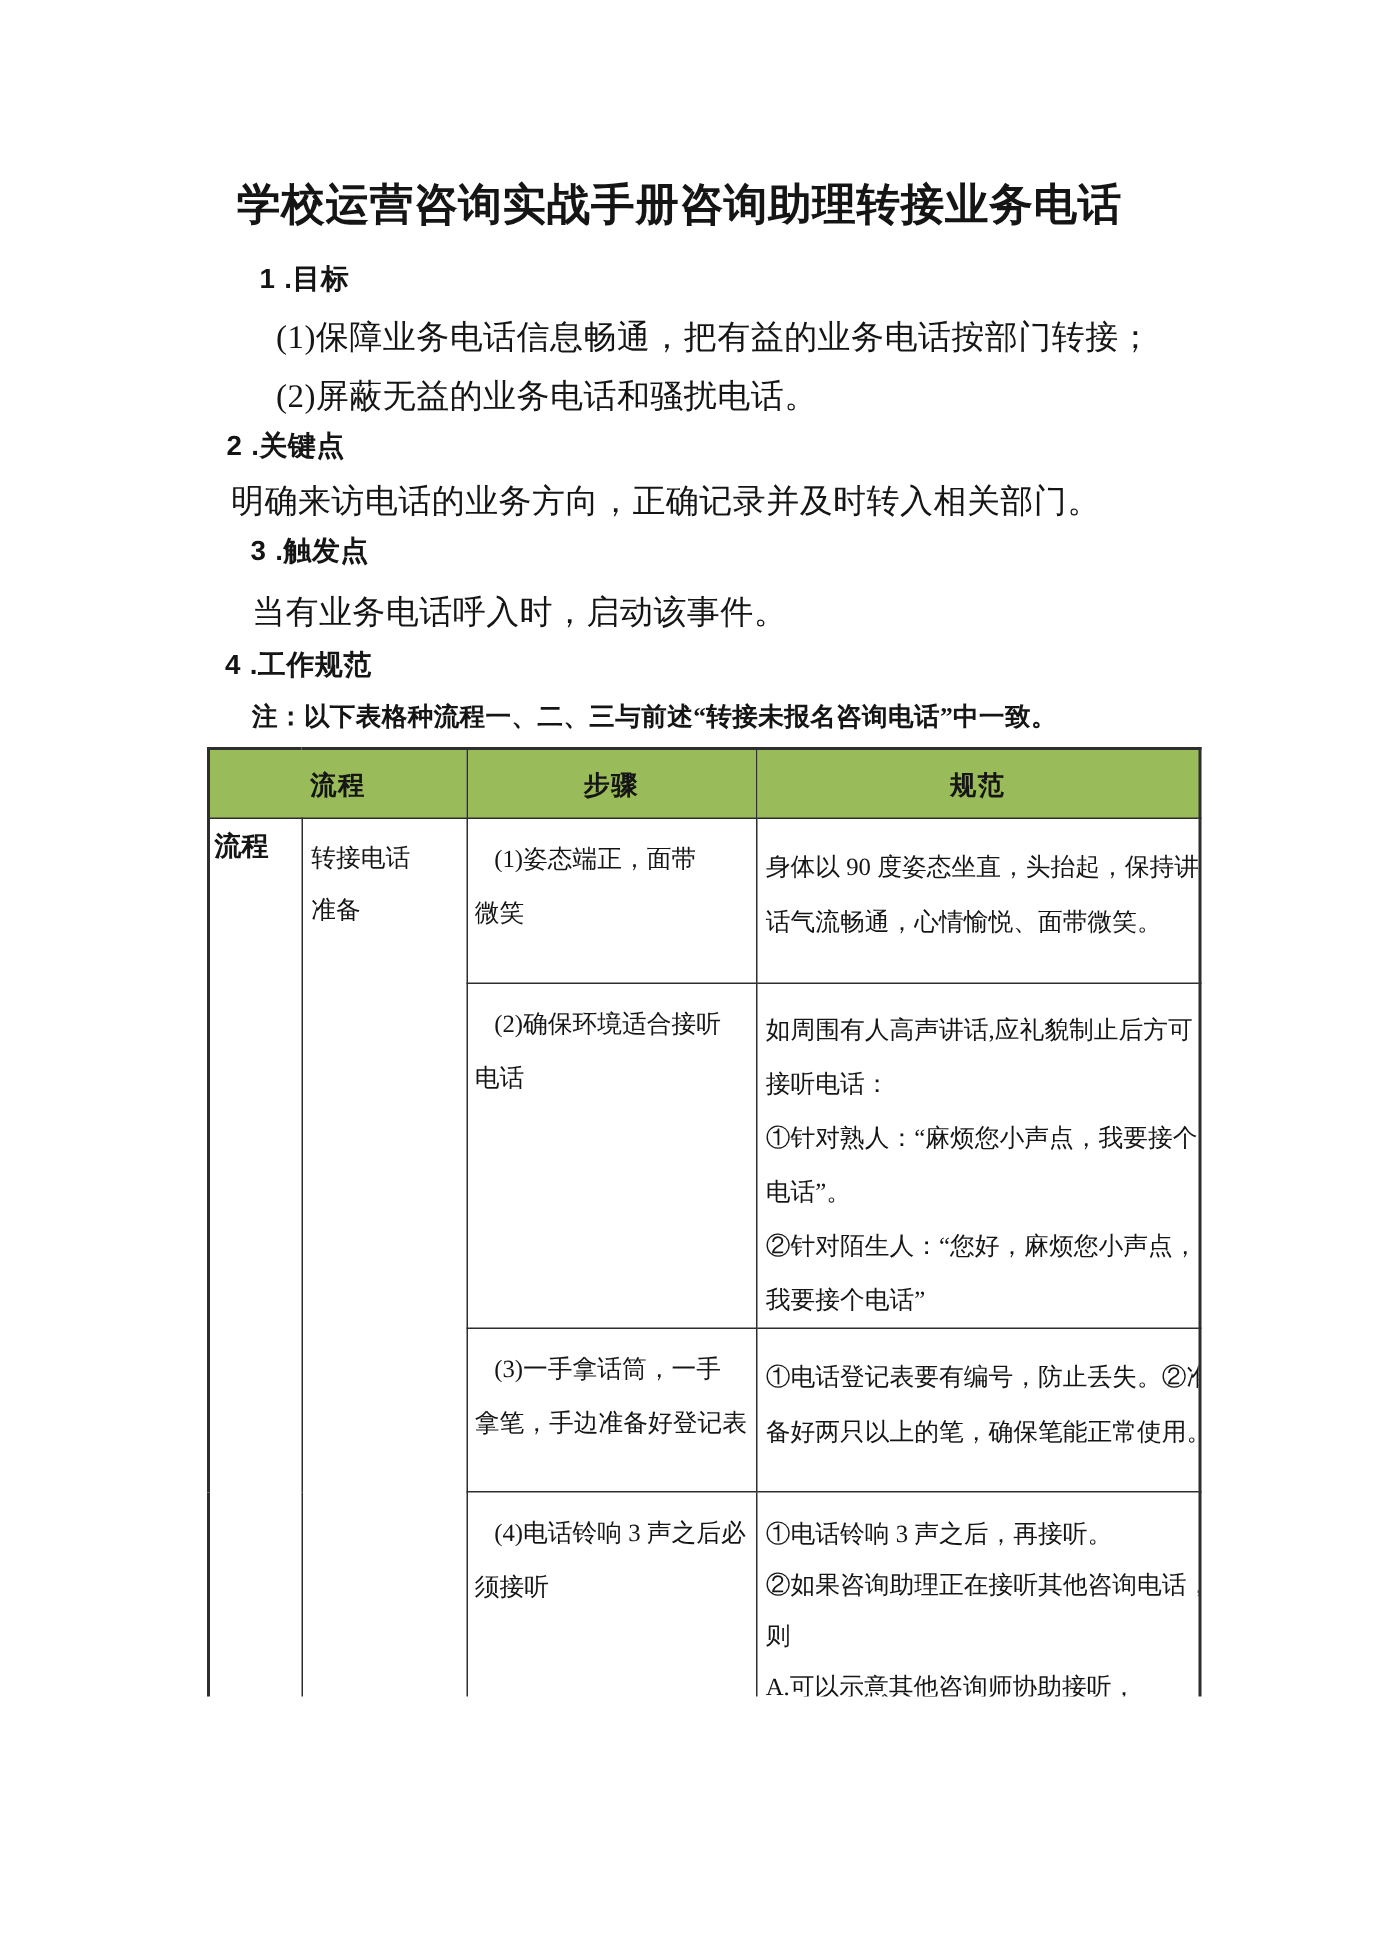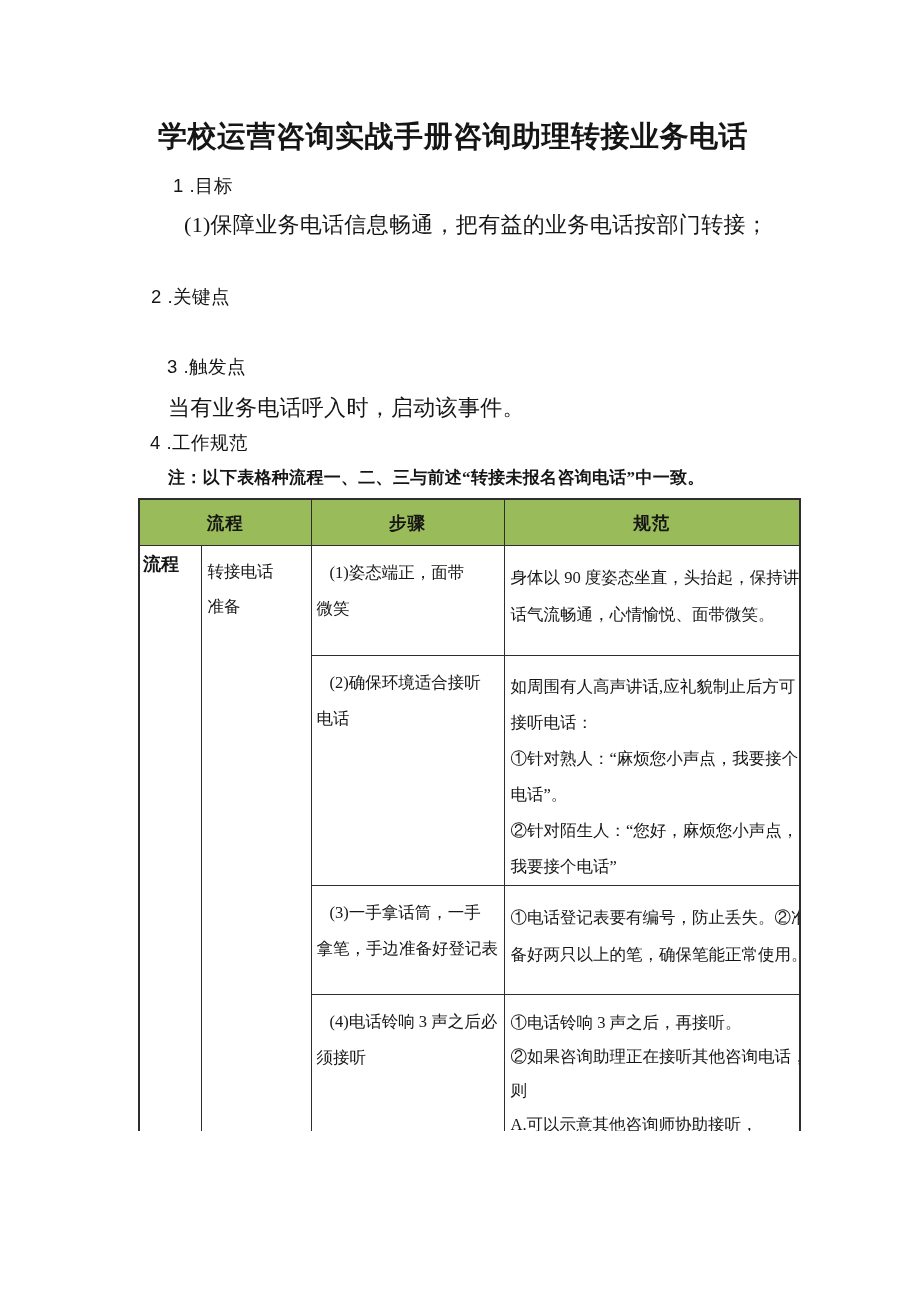--- a/index.html
+++ b/index.html
@@ -19,21 +19,21 @@
     font-family:"Liberation Serif","DejaVu Serif",serif;
   }
   .abs{position:absolute;white-space:nowrap;}
   .doc-title{
     left:158px;top:117px;
     font-size:29px;font-weight:bold;
     letter-spacing:0.5px;
     font-family:"Liberation Serif","DejaVu Serif",serif;
   }
   .sec-h{
-    font-size:18.5px;font-weight:normal;
+    font-size:18.5px;font-weight:bold;
     font-family:"Liberation Sans","DejaVu Sans",sans-serif;
     letter-spacing:0.5px;
   }
   .h-1{left:173px;top:173px;}
   .h-2{left:151px;top:284px;}
   .h-3{left:167px;top:354px;}
   .h-4{left:150px;top:430px;}
   .body-p{font-size:22px;letter-spacing:0.3px;}
   .p-1a{left:184px;top:210px;}
   .p-1b{left:184px;top:249px;}
@@ -91,22 +91,24 @@
 </style>
 </head>
 <body>
 
 <div class="page">
 
   <div class="abs doc-title">学校运营咨询实战手册咨询助理转接业务电话</div>
 
   <div class="abs sec-h h-1">1 .目标</div>
   <div class="abs body-p p-1a">(1)保障业务电话信息畅通，把有益的业务电话按部门转接；</div>
+  <div class="abs body-p p-1b">(2)屏蔽无益的业务电话和骚扰电话。</div>
 
   <div class="abs sec-h h-2">2 .关键点</div>
+  <div class="abs body-p p-2a">明确来访电话的业务方向，正确记录并及时转入相关部门。</div>
 
   <div class="abs sec-h h-3">3 .触发点</div>
   <div class="abs body-p p-3a">当有业务电话呼入时，启动该事件。</div>
 
   <div class="abs sec-h h-4">4 .工作规范</div>
   <div class="abs note-p">注：以下表格种流程一、二、三与前述“转接未报名咨询电话”中一致。</div>
 
   <table class="spec-table">
     <colgroup>
       <col class="c1">

